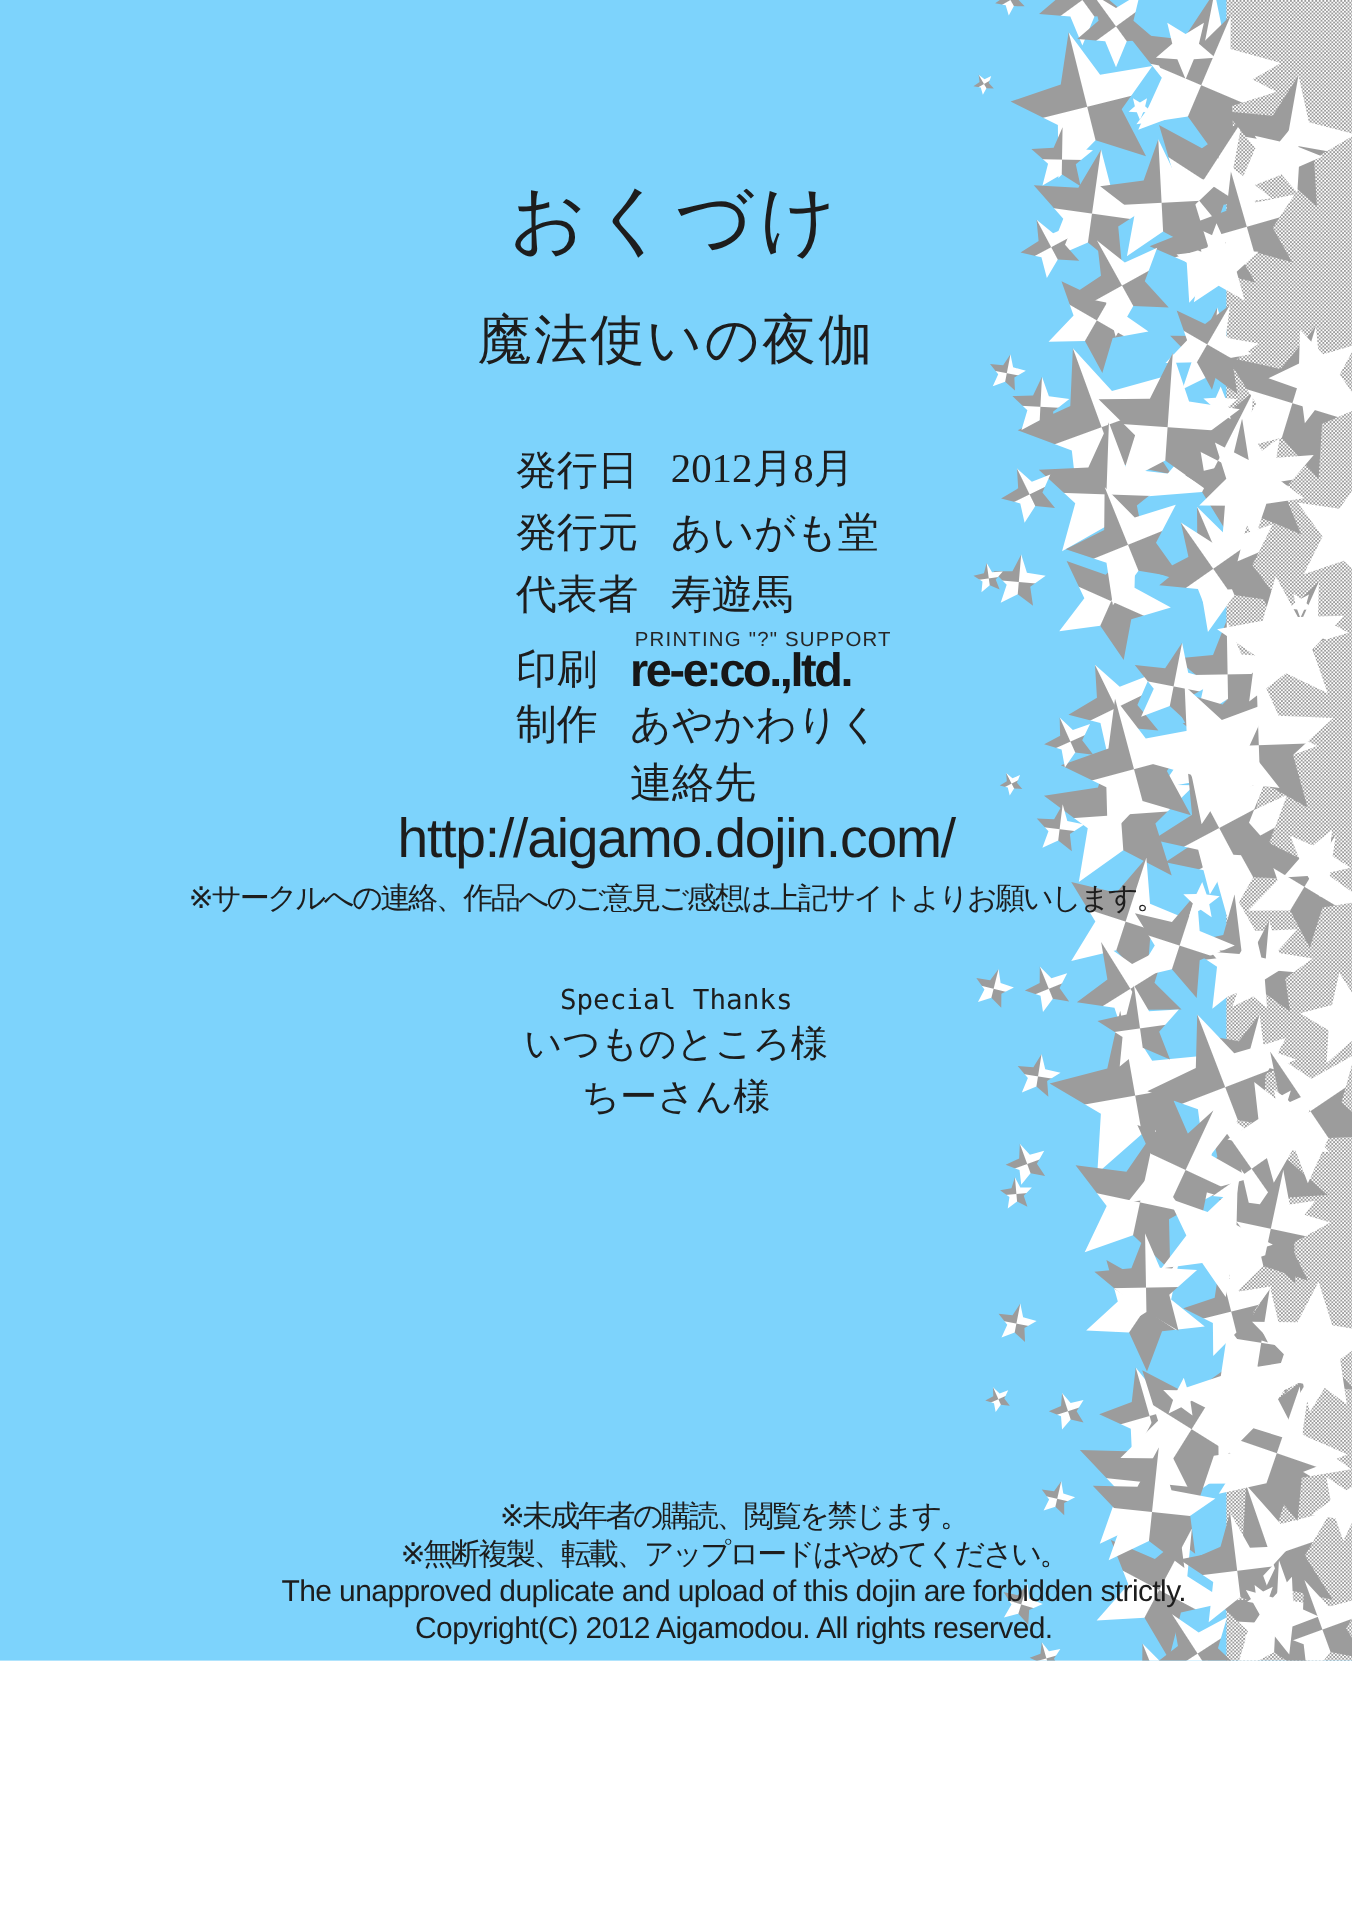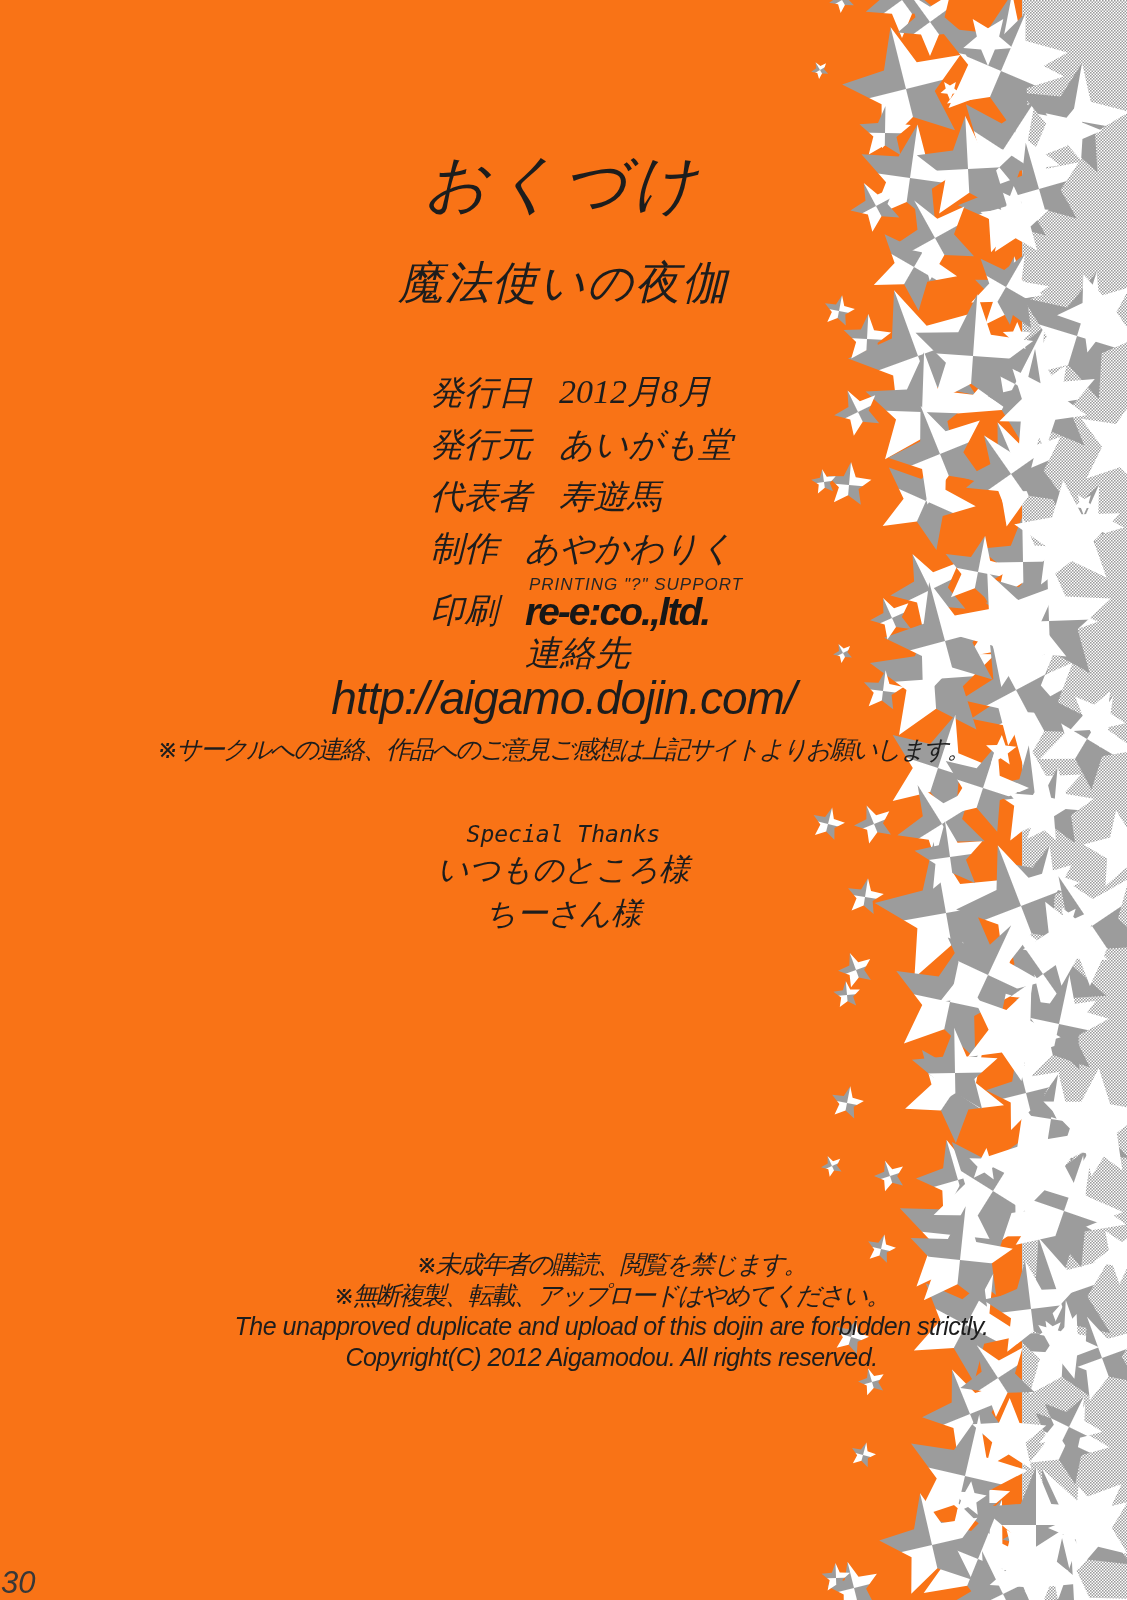--- a/index.html
+++ b/index.html
@@ -1,23 +1,22 @@
 <!DOCTYPE html>
 <html><head>
 <meta charset="utf-8">
 <style>
   html,body { margin:0; padding:0; background:#ffffff; }
   .page {
     position:relative;
-    width:1127px; height:1600px;
-    background:#f97316;
+    width:1127px; height:1384px;
+    background:#7dd3fc;
     overflow:hidden;
     font-family:"Liberation Sans","DejaVu Sans",sans-serif;
     color:#1d1d1d;
-    font-style:italic;
   }
   .band {
     position:absolute; top:0; right:0;
     width:337px; height:1600px;
     display:block;
   }
   .centered {
     position:absolute; left:0; width:1127px;
     text-align:center; white-space:nowrap;
   }
@@ -226,31 +225,31 @@
       <span class="ivalue serifnum">2012月8月</span>
     </div>
     <div class="irow">
       <span class="ilabel">発行元</span>
       <span class="ivalue">あいがも堂</span>
     </div>
     <div class="irow">
       <span class="ilabel">代表者</span>
       <span class="ivalue">寿遊馬</span>
     </div>
-    <div class="irow">
-      <span class="ilabel">制作</span>
-      <span class="ivalue">あやかわりく</span>
-    </div>
     <div class="irow print">
       <span class="ilabel">印刷</span>
       <span class="logo">
         <div class="logo-tagline">PRINTING "?" SUPPORT</div>
         <div class="logo-name">re-e:co.,ltd.</div>
       </span>
     </div>
+    <div class="irow">
+      <span class="ilabel">制作</span>
+      <span class="ivalue">あやかわりく</span>
+    </div>
   </div>
 
   <div class="centered contact-heading">連絡先</div>
   <div class="centered site-url">http://aigamo.dojin.com/</div>
   <div class="centered contact-note">※サークルへの連絡、作品へのご意見ご感想は上記サイトよりお願いします。</div>
 
   <div class="centered st-heading">Special Thanks</div>
   <div class="centered st-name-1">いつものところ様</div>
   <div class="centered st-name-2">ちーさん様</div>
 

